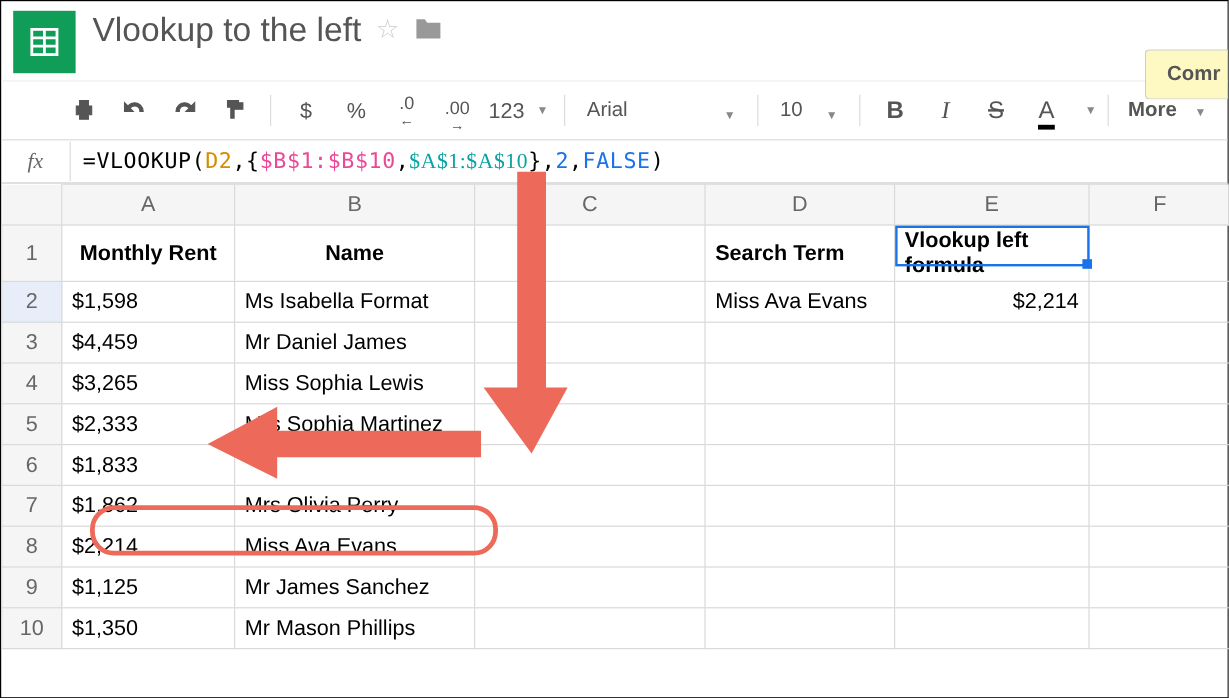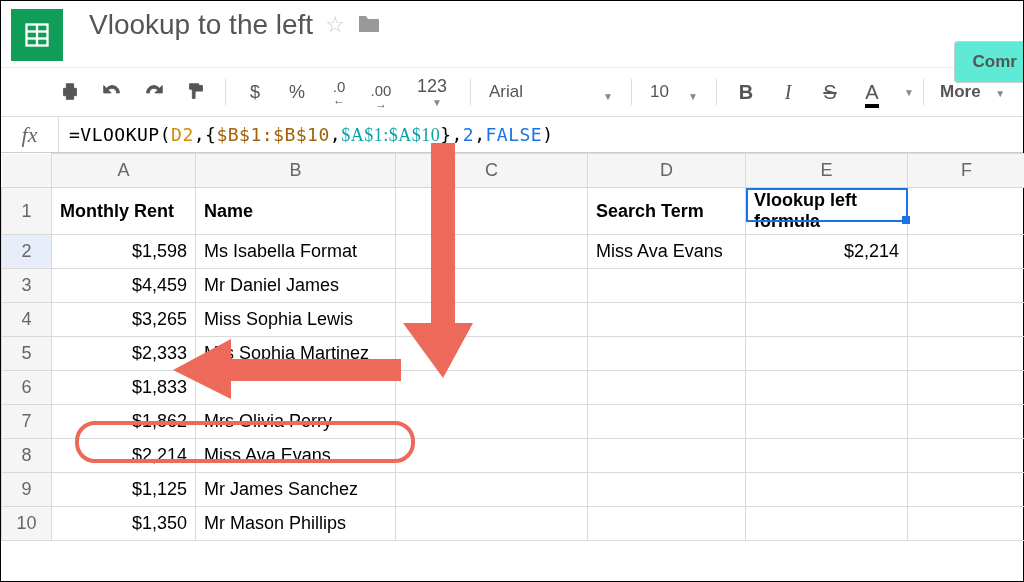--- a/index.html
+++ b/index.html
@@ -4,67 +4,67 @@
 <style>
   * { box-sizing: border-box; margin: 0; padding: 0; }
   body { font-family: Arial, sans-serif; font-size: 14px; color: #333; background: #fff; overflow: hidden; }
   .wrap { width: 1024px; height: 582px; position: relative; border: 1px solid #000; }
 
   
   .hdr { display:flex; align-items:flex-start; padding:8px 10px 0 10px; }
   .logo-box { width:52px; height:52px; background:#0f9d58; display:flex;align-items:center;justify-content:center;margin-right:14px; }
   .logo-box svg { width:28px; height:28px; }
   .title-block { flex:1; }
-  .doc-title { font-size:28px; color:#555; margin-bottom:2px; display:flex;align-items:center;gap:12px;margin-left:12px;}
+  .doc-title { font-size:28px; color:#555; margin-bottom:2px; display:flex;align-items:center;gap:12px;}
   .doc-title .star{color:#ccc;font-size:22px;}
   .doc-title .folder{color:#999;}
   .menubar { display:flex; align-items:center; gap:26px; font-size:18px; color:#111; margin-top:2px;}
   .menubar .save-status{ color:#aaa; margin-left:12px; font-size:18px; white-space:nowrap; overflow:hidden; text-overflow:ellipsis; max-width:230px;}
-  .comm-btn { position:absolute; right:0; top:40px; background:#5eead4;border:1px solid #ccc;border-right:none;border-radius:4px 0 0 4px; padding:10px 6px 10px 18px; font-size:17px; font-weight:bold;color:#555;}
+  .comm-btn { position:absolute; right:0; top:40px; background:#fef9c3;border:1px solid #ccc;border-right:none;border-radius:4px 0 0 4px; padding:10px 6px 10px 18px; font-size:17px; font-weight:bold;color:#555;}
 
   
   .toolbar{ display:flex; align-items:center; padding:6px 0 6px 50px; border-top:1px solid #eee; border-bottom:1px solid #ddd; gap:4px; margin-top:6px;}
   .tbtn{ width:38px; height:36px; display:flex;align-items:center;justify-content:center; color:#555; font-size:18px;}
   .tbtn svg{width:22px;height:22px;fill:#555;stroke:#555;}
   .tsep{width:1px;height:26px;background:#ddd;margin:0 6px;}
   .tsel{ display:flex;align-items:flex-end;justify-content:space-between; border:none; color:#555; font-size:17px; padding:0 8px;}
   .tsel.font{width:140px;}
   .tsel.size{width:64px; text-align:center;}
   .caret{color:#888;font-size:10px;margin-left:10px;}
   .tlabel{font-family:Arial;}
   .bold{font-weight:bold;font-size:20px;}
   .italic{font-style:italic;font-family:'Times New Roman',serif;font-size:20px;}
   .strike{text-decoration:line-through;font-size:20px;}
   .acolor{position:relative;font-size:20px;}
   .acolor::after{content:"";position:absolute;left:0;right:0;bottom:-4px;height:4px;background:#000;}
   .more{font-weight:bold;color:#555;font-size:17px;margin-left:6px;}
 
   
   .fbar{ display:flex;align-items:center;border-bottom:1px solid #ccc; height:36px;}
-  .fx{ width:58px;text-align:center;font-style:italic;font-family:Georgia,serif;font-size:22px;color:#666;border-right:1px solid #ddd;padding:6px 0;}
+  .fx{ width:58px;text-align:center;font-style:italic;font-family:Georgia,serif;font-size:18px;color:#666;border-right:1px solid #ddd;padding:6px 0;}
   .fcontent{ padding:4px 10px; font-family:Consolas,Menlo,monospace; font-size:18px; letter-spacing:.5px;}
   .f-eq,.f-fn,.f-pn,.f-cm{color:#000;}
   .f-r1{color:#d68b00;}
-  .f-r2{color:#a16207;}
+  .f-r2{color:#ec4899;}
   .f-r3{color:#0aa3a3;font-family:Liberation Serif, serif;}
   .f-n{color:#1a73e8;}
   .f-kw{color:#1a73e8;}
 
   
   .grid{ position:relative; }
   table.sheet{ border-collapse:collapse; table-layout:fixed; width:100%; }
   .sheet th,.sheet td{ border:1px solid #d9d9d9; height:34px; font-size:18px;}
   .sheet .corner{ width:50px;background:#f5f5f5;border-top:none;border-left:none;}
   .sheet .colh{ background:#f5f5f5; color:#666; font-weight:normal;text-align:center; }
   .sheet .rowh{ width:50px;background:#f5f5f5;color:#666;text-align:center;font-weight:normal;}
   .sheet .rowh.sel{background:#e8eef9;}
   .sheet td{ padding:2px 8px; color:#000; }
-  .sheet td.center{text-align:right;}
+  .sheet td.center{text-align:left;}
   .sheet td.right{text-align:right;}
-  .sheet td.hdr-cell{font-weight:bold;text-align:left;}
+  .sheet td.hdr-cell{font-weight:bold;text-align:center;}
   .sheet td.hdr-left{font-weight:bold;text-align:left;}
   .colA{width:144px;} .colB{width:200px;} .colC{width:192px;} .colD{width:158px;} .colE{width:162px;} .colF{width:118px;}
 
   
   .selbox{ position:absolute; border:2px solid #1a73e8; pointer-events:none;}
   .selbox::after{content:"";position:absolute;right:-4px;bottom:-4px;width:8px;height:8px;background:#1a73e8;}
 
   
   .annot{position:absolute;pointer-events:none;}
   .oval{position:absolute;border:4px solid #ed6a5a;border-radius:20px;}
@@ -122,21 +122,21 @@
     <div class="tbtn">$</div>
     <div class="tbtn">%</div>
     <div class="tbtn" style="font-size:15px;flex-direction:column;line-height:1;">
         <span>.0</span>
         <span style="font-size:12px;">←</span>
       </div>
     <div class="tbtn" style="font-size:15px;flex-direction:column;line-height:1;justify-content:flex-end;">
         <span>.00</span>
         <span style="font-size:12px;">→</span>
       </div>
-    <div class="tbtn" style="width:56px;flex-direction:column;">
+    <div class="tbtn" style="width:56px;">
         <span>123</span>
         <span class="caret">▼</span>
       </div>
     <div class="tsep"></div>
     <div class="tsel font">
         <span class="tlabel">Arial</span>
         <span class="caret">▼</span>
       </div>
     <div class="tsep"></div>
     <div class="tsel size">

